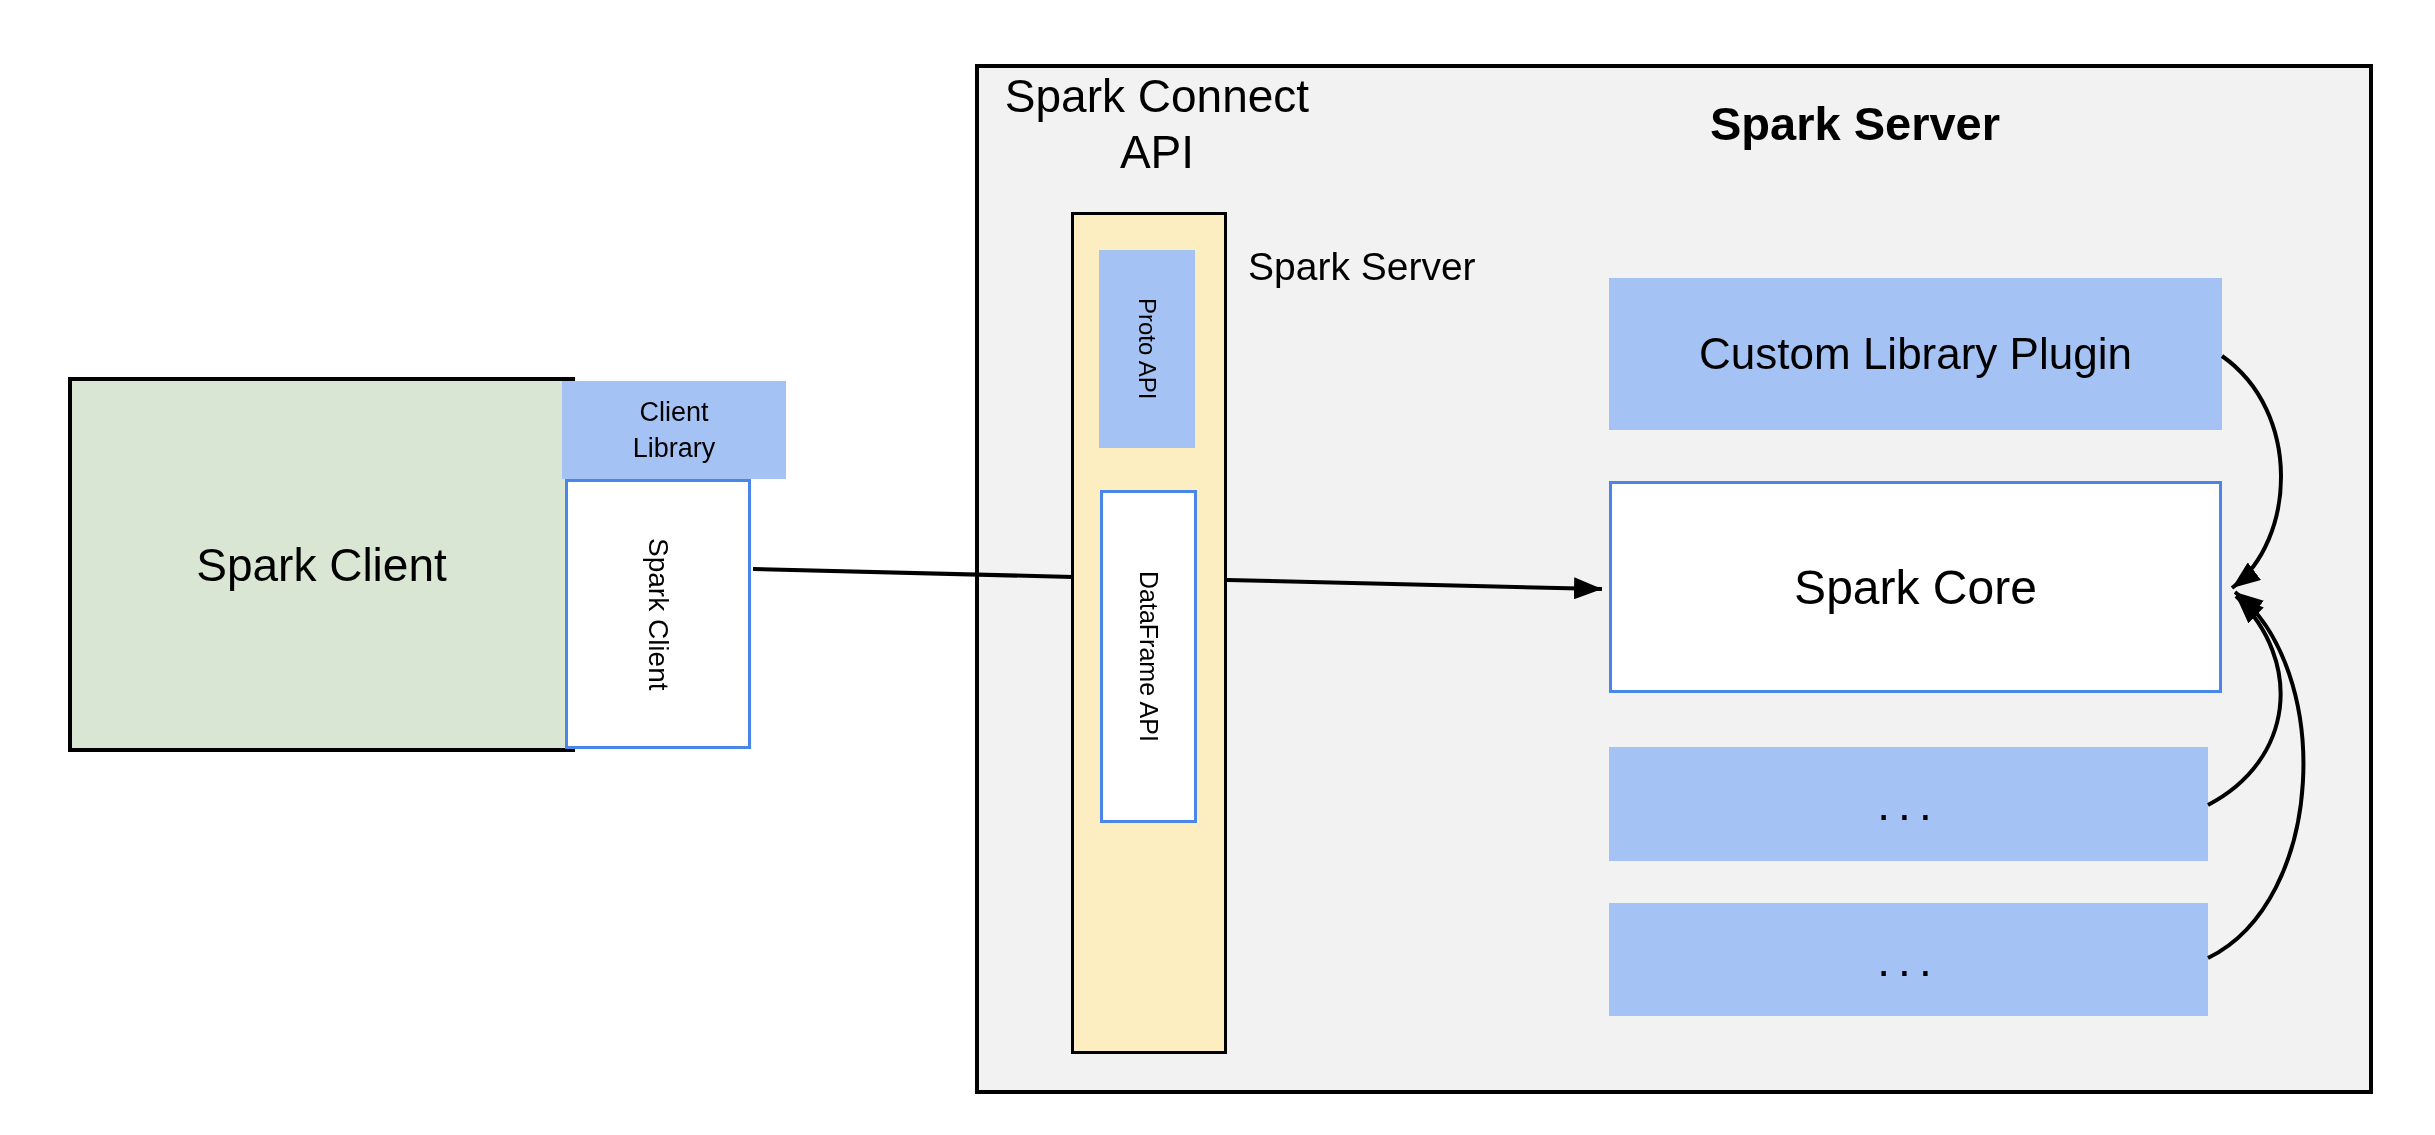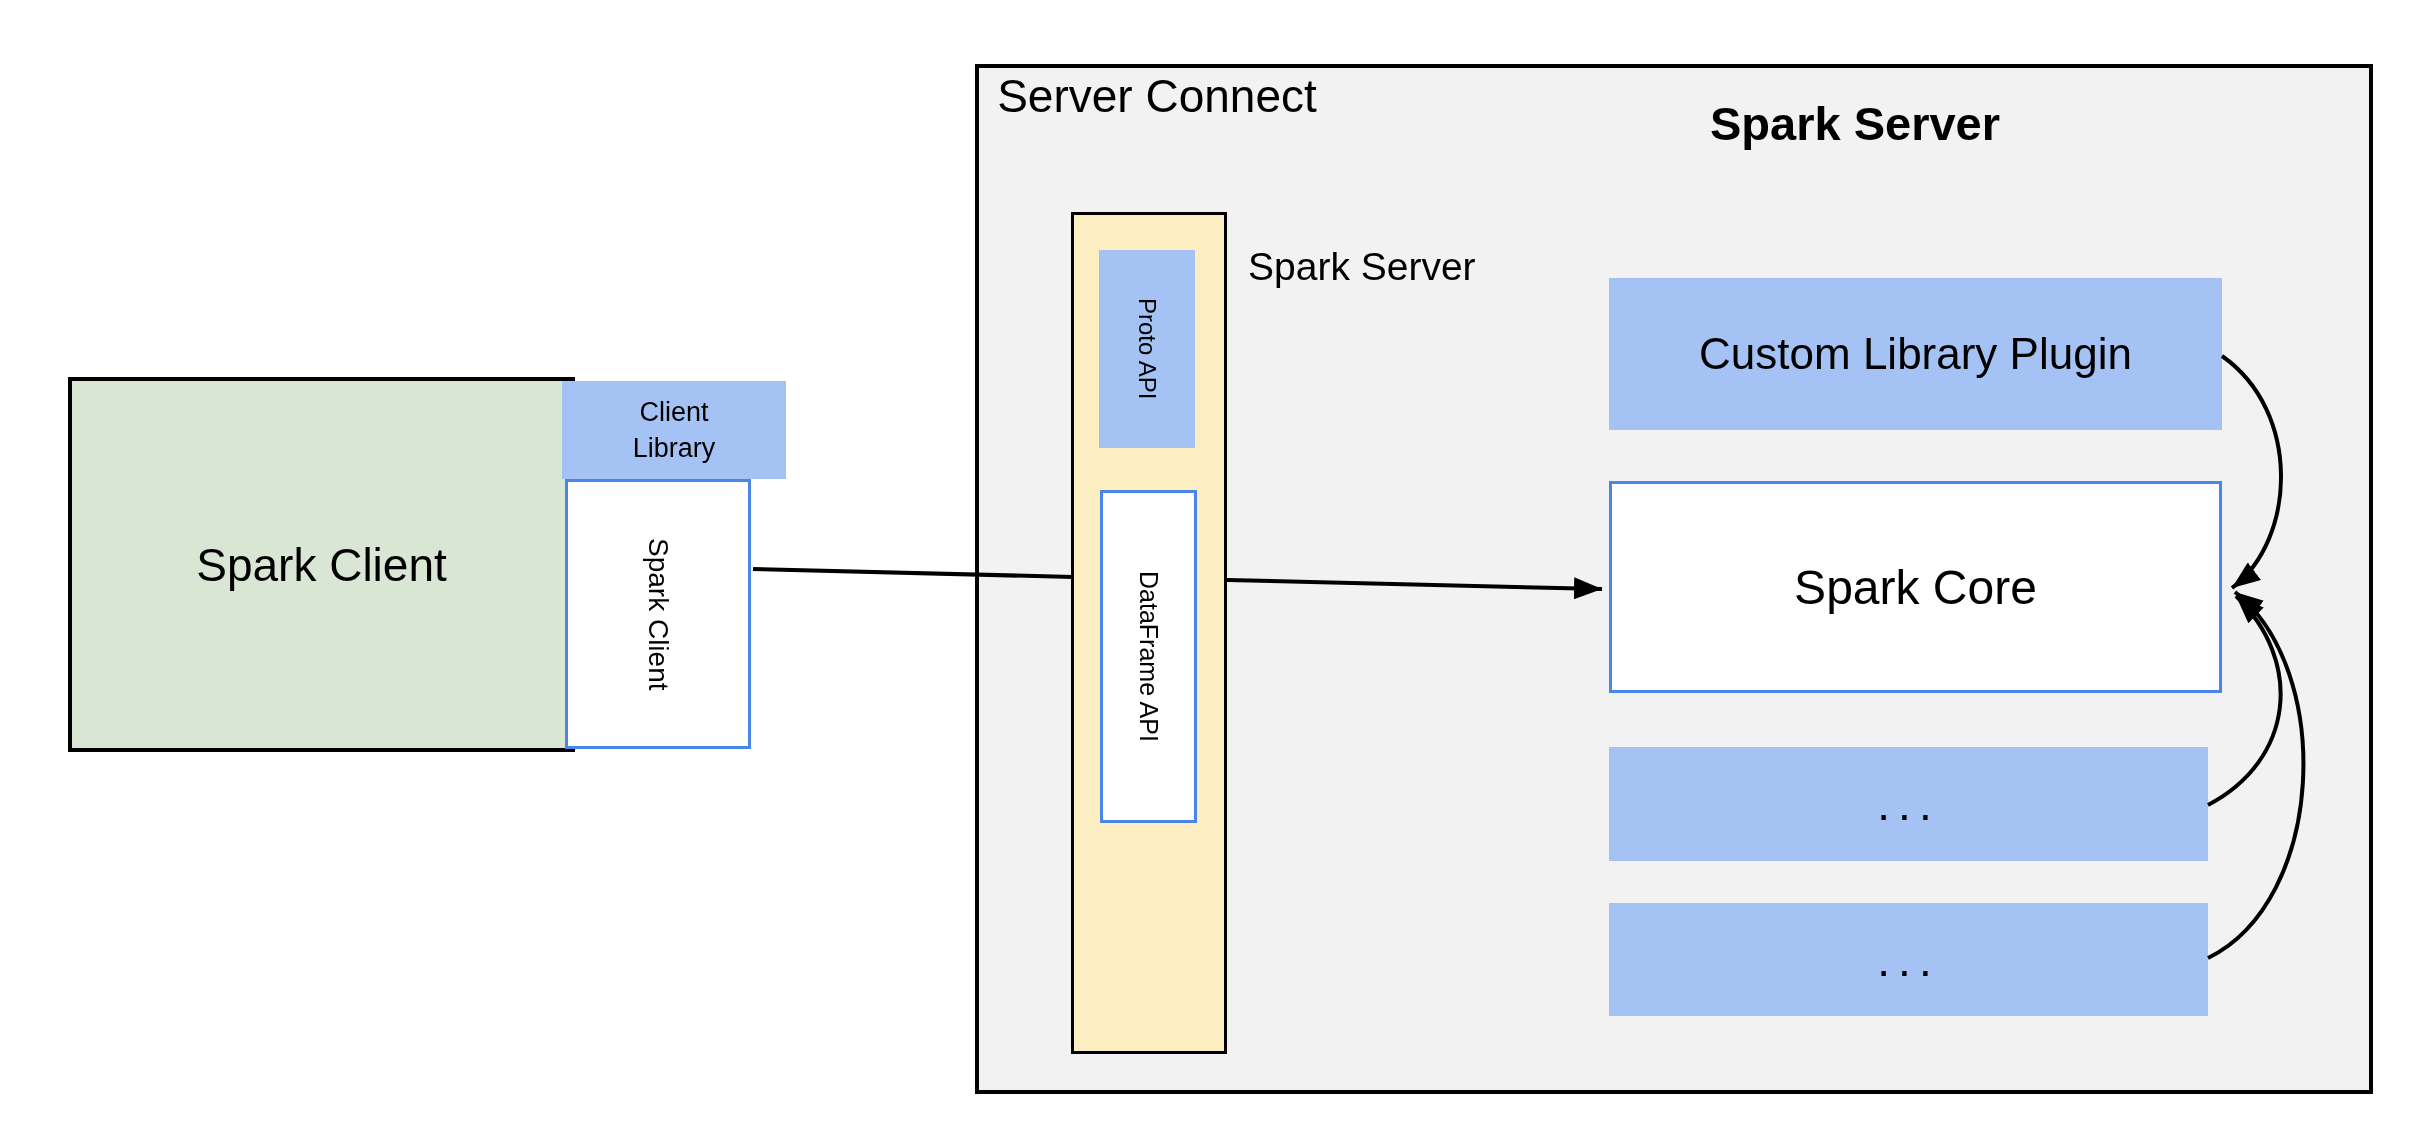--- a/index.html
+++ b/index.html
@@ -49,21 +49,22 @@
     </div>
   </div>
 
   <div class="box spark-client">
     <span class="vert">Spark Client</span>
   </div>
 
   <div class="box gray-box"></div>
 
   <div class="connect-api-label">
-    <div>Server Connect</div>
+    <div>Spark Connect</div>
+    <div>API</div>
   </div>
 
   <div class="server-title">Spark Server</div>
 
   <div class="box yellow-bar"></div>
 
   <div class="box proto-box">
     <span class="vert">Proto API</span>
   </div>
 

